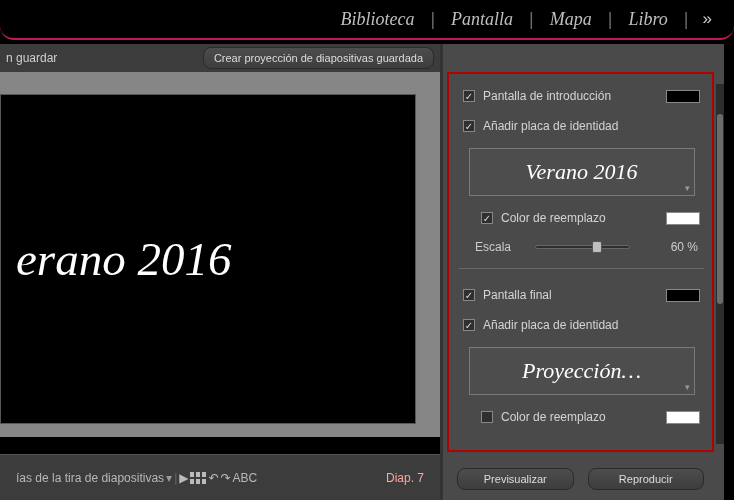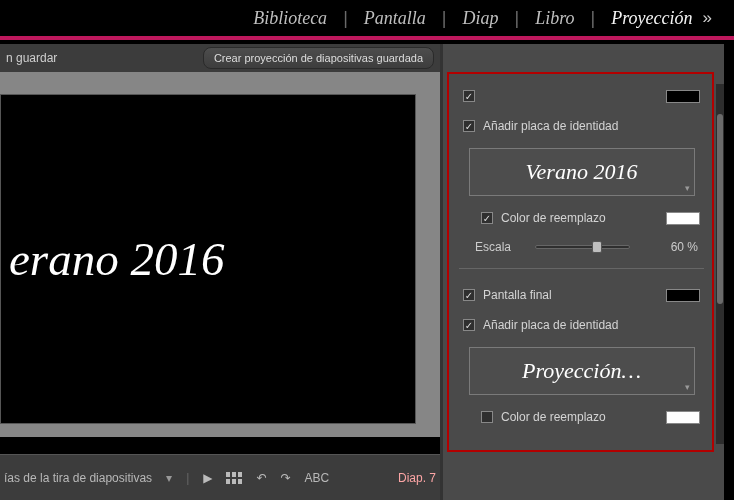--- a/index.html
+++ b/index.html
@@ -9,22 +9,23 @@
     font-family: "Lucida Grande","Segoe UI",sans-serif;
     font-size: 12px; position: relative;
   }
   .serif { font-family: "Palatino Linotype","Book Antiqua",Georgia,serif; font-style: italic; }
 
   
   .topnav {
     position: absolute; top: 0; left: 0; right: 0; height: 40px;
     display: flex; align-items: center; justify-content: flex-end;
     padding-right: 22px; gap: 0;
-    border-bottom: 4px solid #be185d;
+    border-bottom: 2px solid #be185d;
     background: #000;
+    border-radius: 14px;
   }
   .topnav .tab {
     color: #bfbfbf; font-size: 18px; padding: 0 6px;
     cursor: pointer;
   }
   .topnav .tab.active { color: #f4f4f4; }
   .topnav .sep { color: #6a6a6a; margin: 0 10px; font-size: 18px; font-style: normal; }
   .topnav .more { color: #cfcfcf; font-size: 17px; margin-left: 4px; }
 
   
@@ -47,28 +48,28 @@
     position: absolute; top: 72px; left: 0; width: 440px; height: 365px;
     background: #868686; padding: 12px 14px 12px 0;
   }
   .preview-canvas {
     position: absolute; left: 0; top: 22px; width: 416px; height: 330px;
     background: #000; border: 1px solid #565656;
   }
   .preview-text {
     position: absolute; left: 0; top: 50%; transform: translateY(-50%);
     color: #fff; font-size: 47px; white-space: nowrap;
-    padding-left: 8px;
+    padding-left: 15px;
   }
 
   
   .bottombar {
     position: absolute; left: 0; top: 454px; width: 440px; height: 46px;
     background: #3c3c3c; display: flex; align-items: center;
-    padding: 0 4px; gap: 14px;
+    padding: 0 16px; gap: 2px;
     border-top: 1px solid #555;
   }
   .bottombar .diap { margin-left: auto; color: #fca5a5; }
   .icon-sq {
     width: 16px; height: 12px; fill: #bbb;
   }
 
   
   .rpanel {
     position: absolute; top: 44px; left: 440px; width: 284px; bottom: 0;
@@ -138,25 +139,24 @@
   .scroll-thumb { position: absolute; left: 1px; width: 6px; background: #6b6b6b; border-radius:3px; }
 </style>
 </head>
 <body>
 
 <div class="topnav">
   <span class="tab serif">Biblioteca</span>
   <span class="sep">|</span>
   <span class="tab serif">Pantalla</span>
   <span class="sep">|</span>
-  <span class="tab serif">Diap</span>
+  <span class="tab serif">Mapa</span>
   <span class="sep">|</span>
   <span class="tab serif">Libro</span>
   <span class="sep">|</span>
-  <span class="tab serif active">Proyección</span>
   <span class="more">»</span>
 </div>
 
 <div class="toolbar">
   <span class="frag">n guardar</span>
   <button class="btn-pill">Crear proyección de diapositivas guardada</button>
 </div>
 
 <div class="preview-wrap">
   <div class="preview-canvas">
@@ -182,20 +182,21 @@
   <span>ABC</span>
   <span class="diap">Diap. 7</span>
 </div>
 
 <div class="rpanel">
 
   <div class="panel-body">
 
     <div class="row">
       <span class="chk">✓</span>
+      <span>Pantalla de introducción</span>
       <span class="swatch black"></span>
     </div>
 
     <div class="row">
       <span class="chk">✓</span>
       <span>Añadir placa de identidad</span>
     </div>
 
     <div class="id-plate">
       <span class="txt serif">Verano 2016</span>
@@ -239,13 +240,17 @@
       <span>Color de reemplazo</span>
       <span class="swatch white"></span>
     </div>
 
   </div>
 
   <div class="scroll-ind">
     <div class="scroll-thumb" style="top:30px;height:190px"></div>
   </div>
 
+  <div class="actions">
+    <button class="btn-pill">Previsualizar</button>
+    <button class="btn-pill">Reproducir</button>
+  </div>
 </div>
 
 </body></html>

